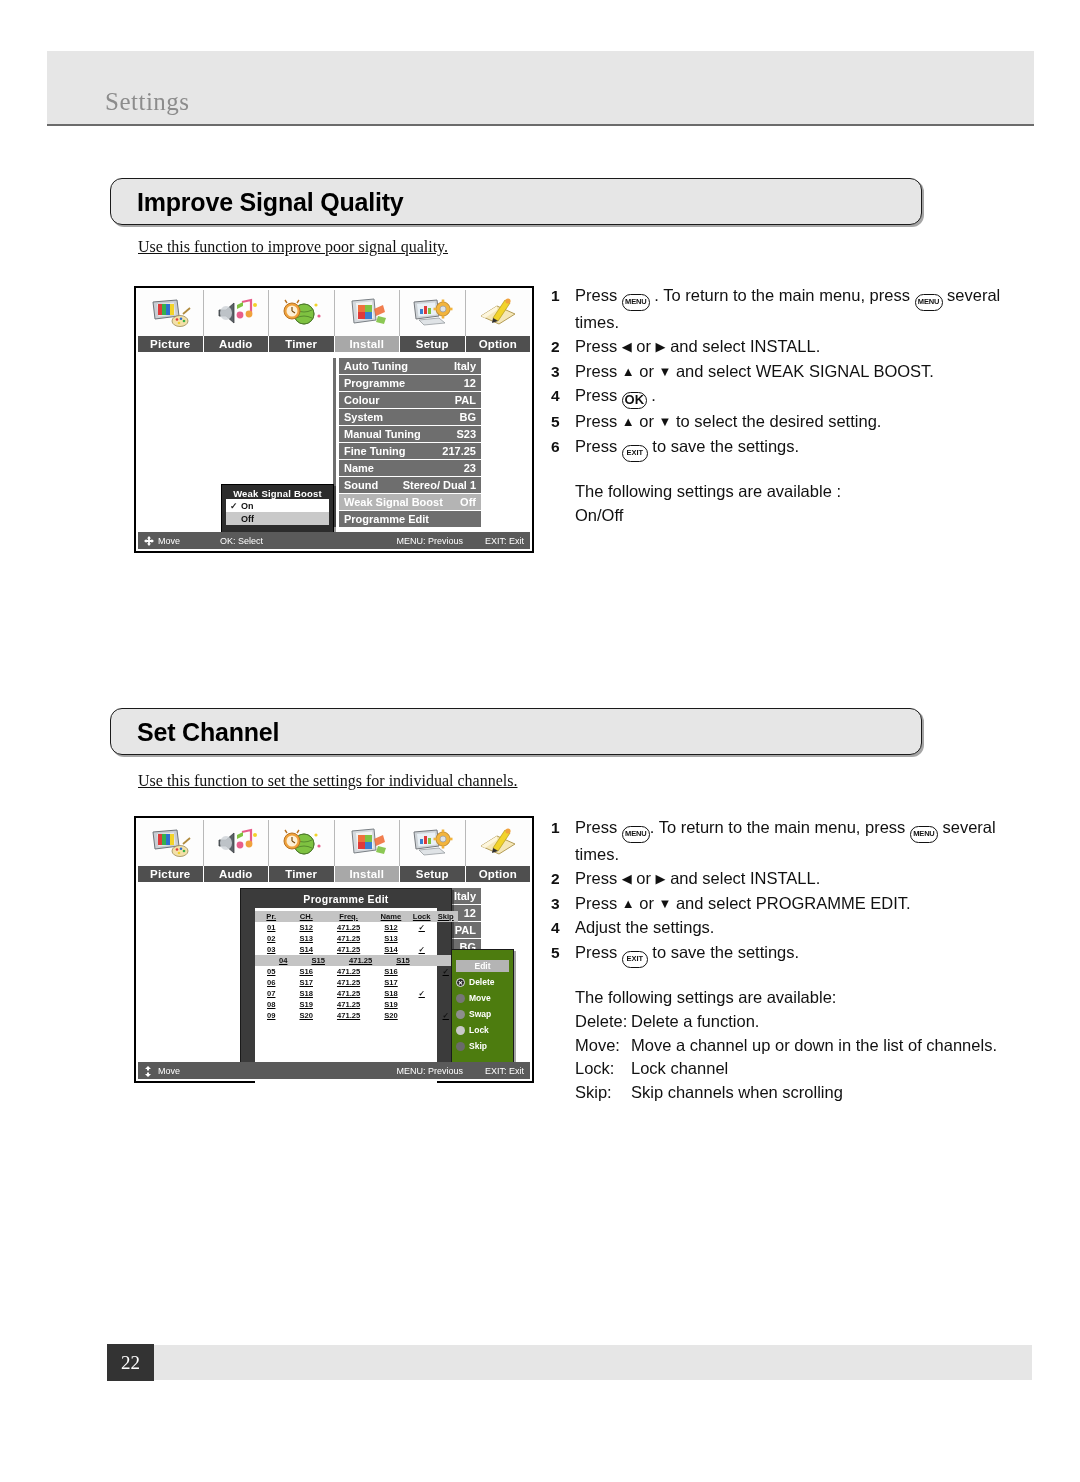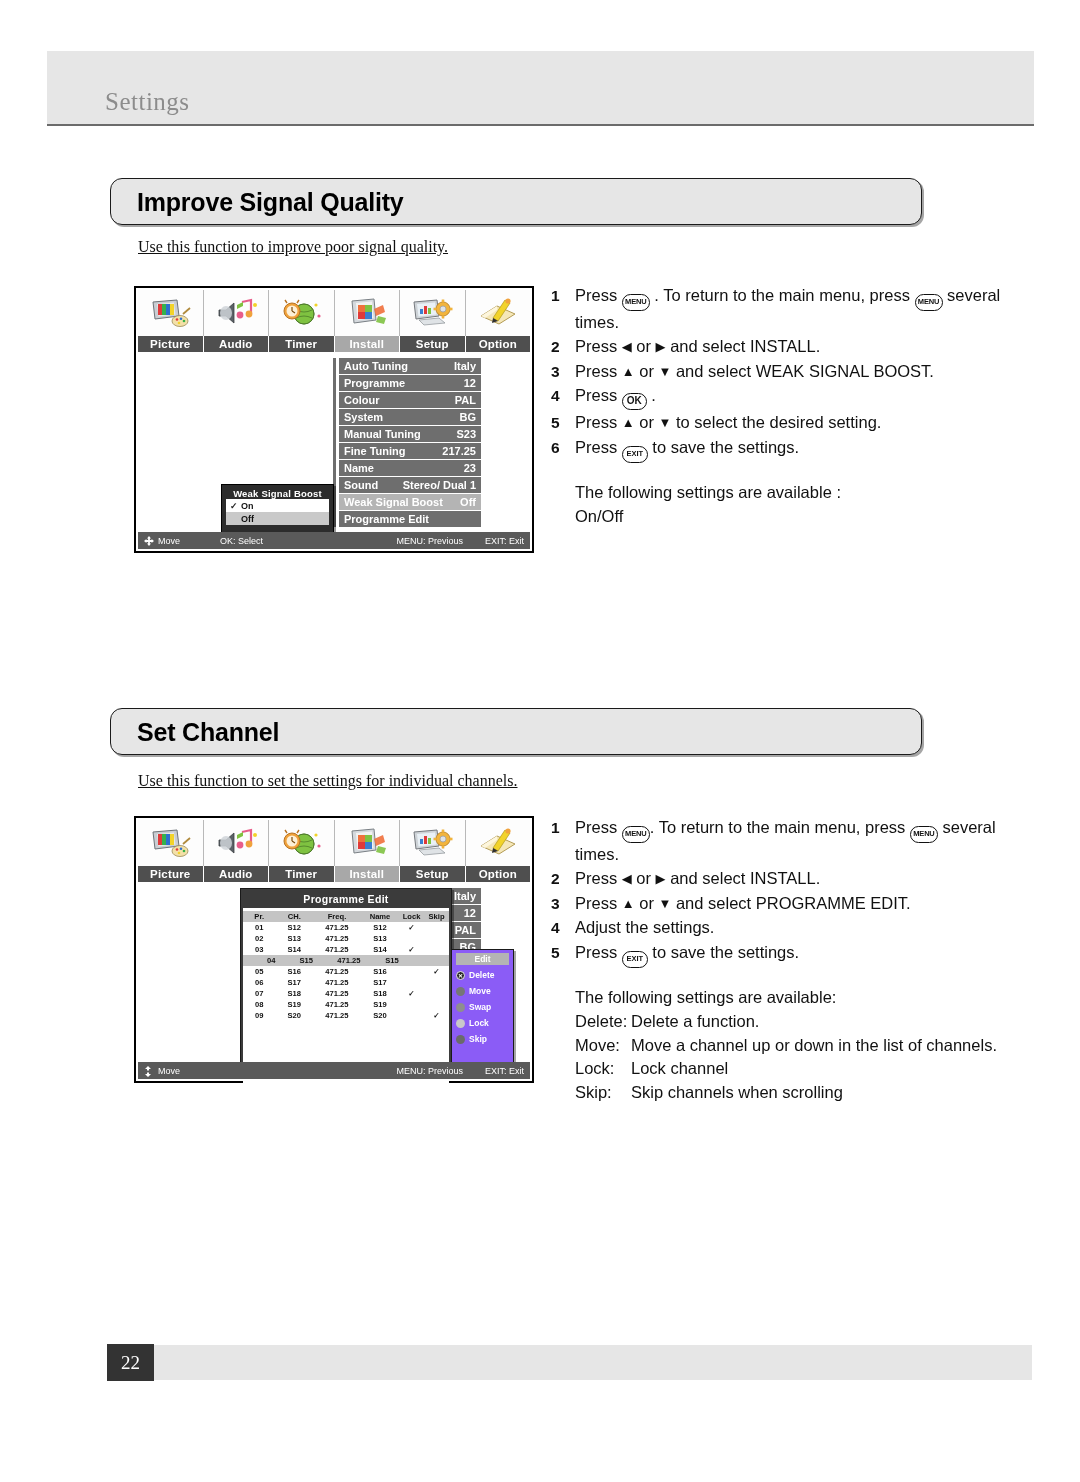--- a/index.html
+++ b/index.html
@@ -152,21 +152,21 @@
   .pe-panel{
     position:absolute; left:104px; top:70px; width:212px; height:178px;
     background:#3b3b3b; border:1px solid #1a1a1a;
     box-shadow:2px 2px 0 rgba(0,0,0,.35);
   }
   .pe-title{
     color:#ffffff; font-size:10.5px; font-weight:bold;
     text-align:center; padding:4px 0 3px 0; letter-spacing:.3px;
   }
   .pe-table-wrap{
-    margin:0 2px; background:#ffffff; height:188px; padding:3px 0;
+    margin:0 14px; background:#ffffff; height:188px; padding:3px 0;text-decoration:underline;
   }
   table.pe{
     width:100%; border-collapse:collapse;
     font-size:7.6px; color:#111; font-weight:bold;
   }
   table.pe th{
     background:#c4c4c4; color:#111; font-size:7.6px; font-weight:bold;
     padding:1px 0; text-align:center;
   }
   table.pe td{
@@ -176,23 +176,23 @@
   table.pe col.c-pr{ width:15%; }
   table.pe col.c-ch{ width:16%; }
   table.pe col.c-fq{ width:24%; }
   table.pe col.c-nm{ width:19%; }
   table.pe col.c-lk{ width:13%; }
   table.pe col.c-sk{ width:13%; }
 
   
   .key-panel{
     position:absolute; left:315px; top:131px; width:63px; height:114px;
-    background:#8b5cf6; border:1px solid #1a1a1a;
+    background:#4d7c0f; border:1px solid #1a1a1a;
     box-shadow:2px 2px 0 rgba(0,0,0,.35);
-    padding:3px 4px;
+    padding:10px 4px;
   }
   .key-edit{
     background:#b4b4b4; color:#ffffff; font-size:8.5px; font-weight:bold;
     text-align:center; height:12px; line-height:12px; margin-bottom:2px;
   }
   .key-row{
     display:flex; align-items:center; gap:4px; height:16px;
     color:#ffffff; font-size:8.5px; font-weight:bold;
   }
   .dot{ width:9px; height:9px; border-radius:50%; flex:0 0 9px; }
@@ -234,21 +234,21 @@
   .note-row .val{ flex:1 1 auto; }
 
   
   .key{
     display:inline-block; vertical-align:-3px;
     border:1.6px solid #111; border-radius:999px;
     font-weight:bold; text-align:center; color:#111;
     background:#fff;
   }
   .key.menu{ width:28px; height:17px; line-height:14px; font-size:7.5px; letter-spacing:-.2px;}
-  .key.ok  { width:25px; height:17px; line-height:14px; font-size:10px; }
+  .key.ok  { width:25px; height:17px; line-height:14px; font-size:13px; }
   .key.exit{ width:26px; height:17px; line-height:14px; font-size:7.5px; }
   .arrow{ font-size:13px; vertical-align:1px; }
 
   
   .footer-bar{
     position:absolute; left:154px; top:1345px; width:878px; height:35px;
     background:#e6e6e6;
   }
   .page-num{
     position:absolute; left:107px; top:1344px; width:47px; height:37px;

